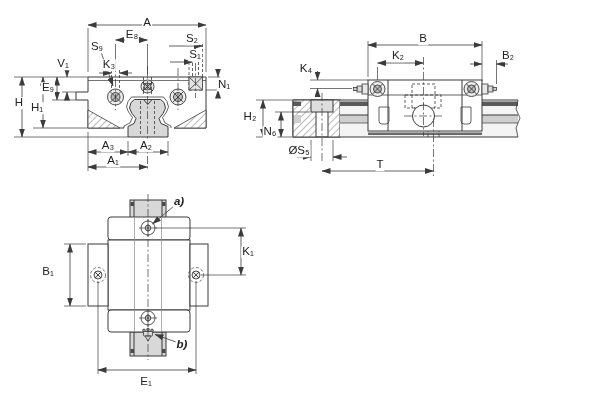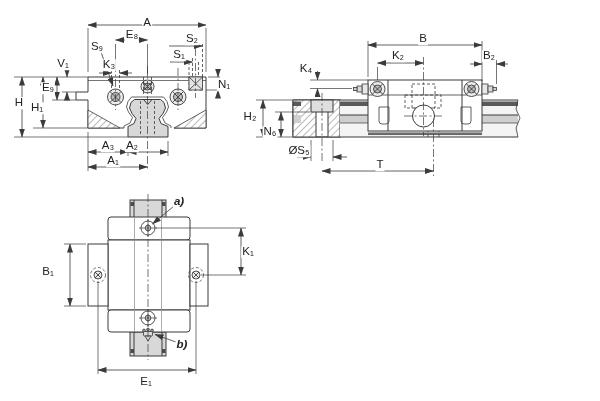--- a/index.html
+++ b/index.html
@@ -322,34 +322,34 @@
       <line x1="174" y1="206" x2="152.5" y2="224" marker-end="url(#ar)"></line>
       <line x1="176" y1="342" x2="155" y2="334.5" marker-end="url(#ar)"></line>
     </g>
   </g>
 </svg>
 
   <div class="lbl" style="left:147px;top:23px">A</div>
   <div class="lbl" style="left:132px;top:35px">E₈</div>
   <div class="lbl" style="left:97px;top:47px">S₉</div>
   <div class="lbl" style="left:192px;top:39px">S₂</div>
-  <div class="lbl" style="left:179px;top:55px">S₁</div>
+  <div class="lbl" style="left:195px;top:55px">S₁</div>
   <div class="lbl" style="left:109px;top:65px">K₃</div>
   <div class="lbl" style="left:63px;top:64px">V₁</div>
   <div class="lbl" style="left:224px;top:85px">N₁</div>
   <div class="lbl" style="left:48px;top:88px">E₉</div>
   <div class="lbl" style="left:37px;top:108px">H₁</div>
   <div class="lbl" style="left:19px;top:103px">H</div>
   <div class="lbl" style="left:108px;top:146px">A₃</div>
-  <div class="lbl" style="left:132px;top:146px">A₂</div>
+  <div class="lbl" style="left:146px;top:146px">A₂</div>
   <div class="lbl" style="left:113px;top:161px">A₁</div>
 
   <div class="lbl" style="left:423px;top:39px">B</div>
   <div class="lbl" style="left:398px;top:56px">K₂</div>
-  <div class="lbl" style="left:489px;top:56px">B₂</div>
+  <div class="lbl" style="left:508px;top:56px">B₂</div>
   <div class="lbl" style="left:306px;top:69px">K₄</div>
   <div class="lbl" style="left:250px;top:117px">H₂</div>
   <div class="lbl" style="left:270px;top:132px">N₆</div>
   <div class="lbl" style="left:299px;top:151px">ØS₅</div>
   <div class="lbl" style="left:380px;top:165px">T</div>
 
   <div class="lbl bold" style="left:179px;top:202px">a)</div>
   <div class="lbl" style="left:48px;top:272px">B₁</div>
   <div class="lbl" style="left:248px;top:252px">K₁</div>
   <div class="lbl bold" style="left:182px;top:345px">b)</div>

